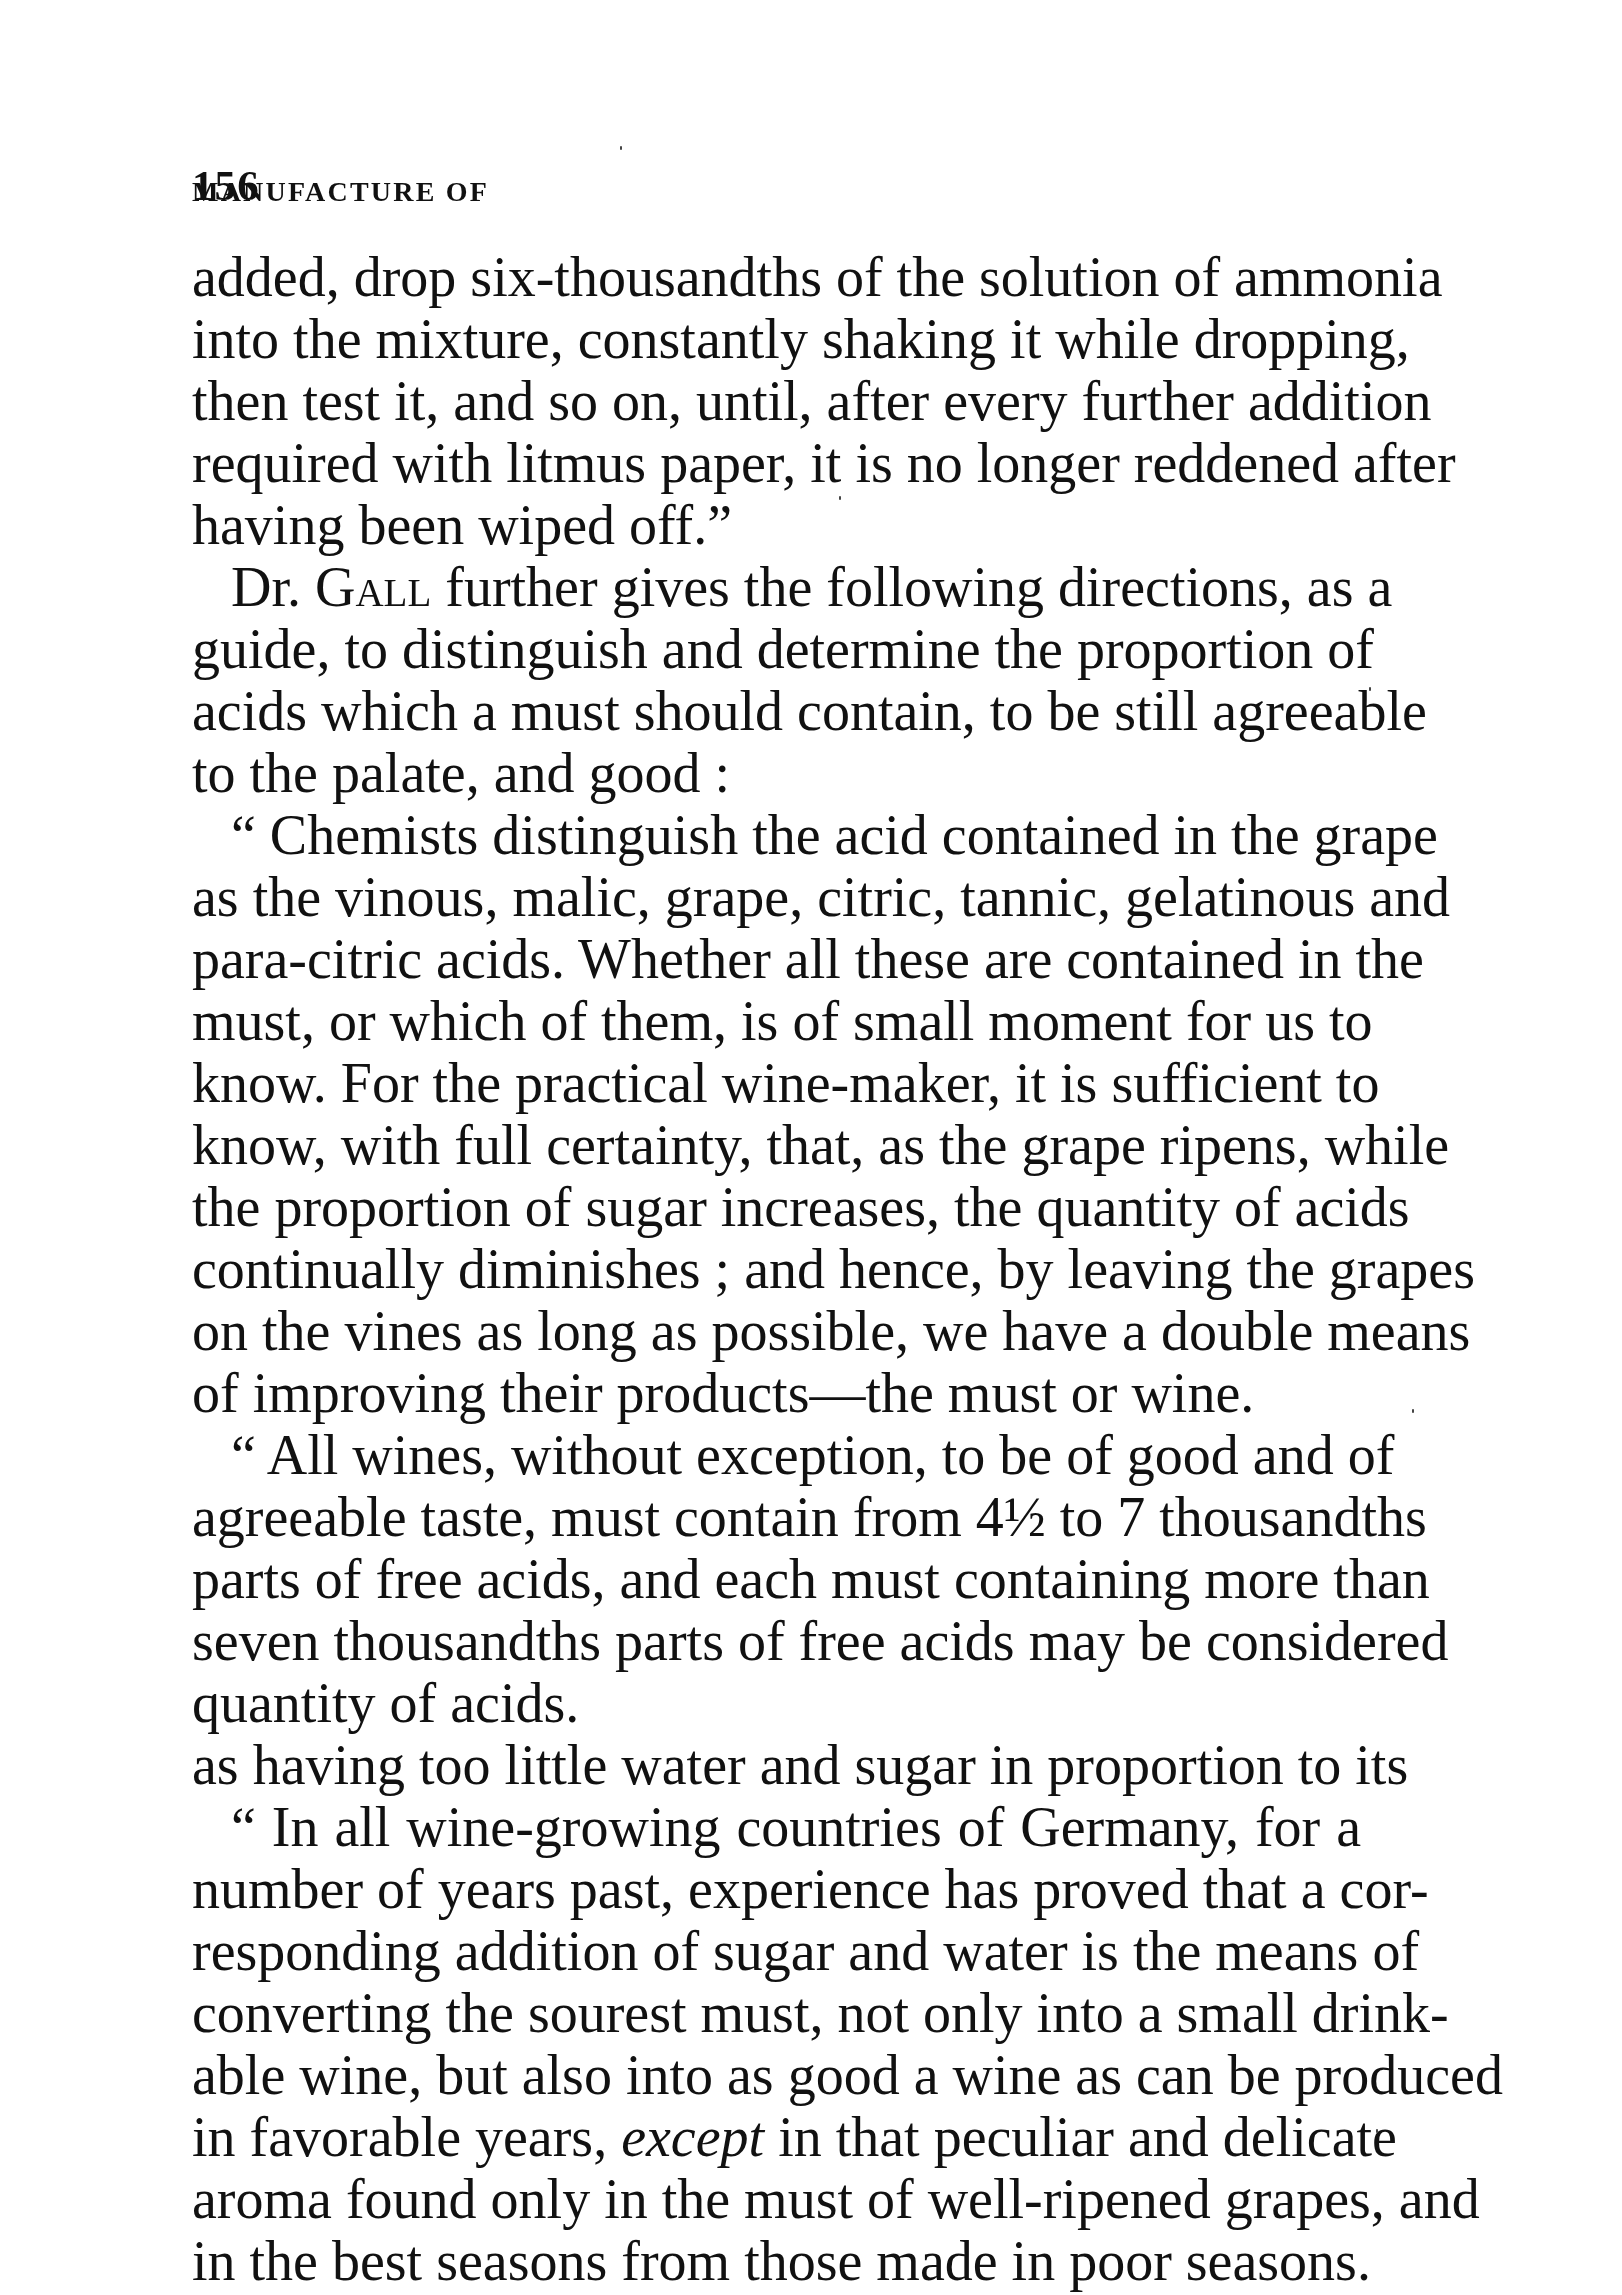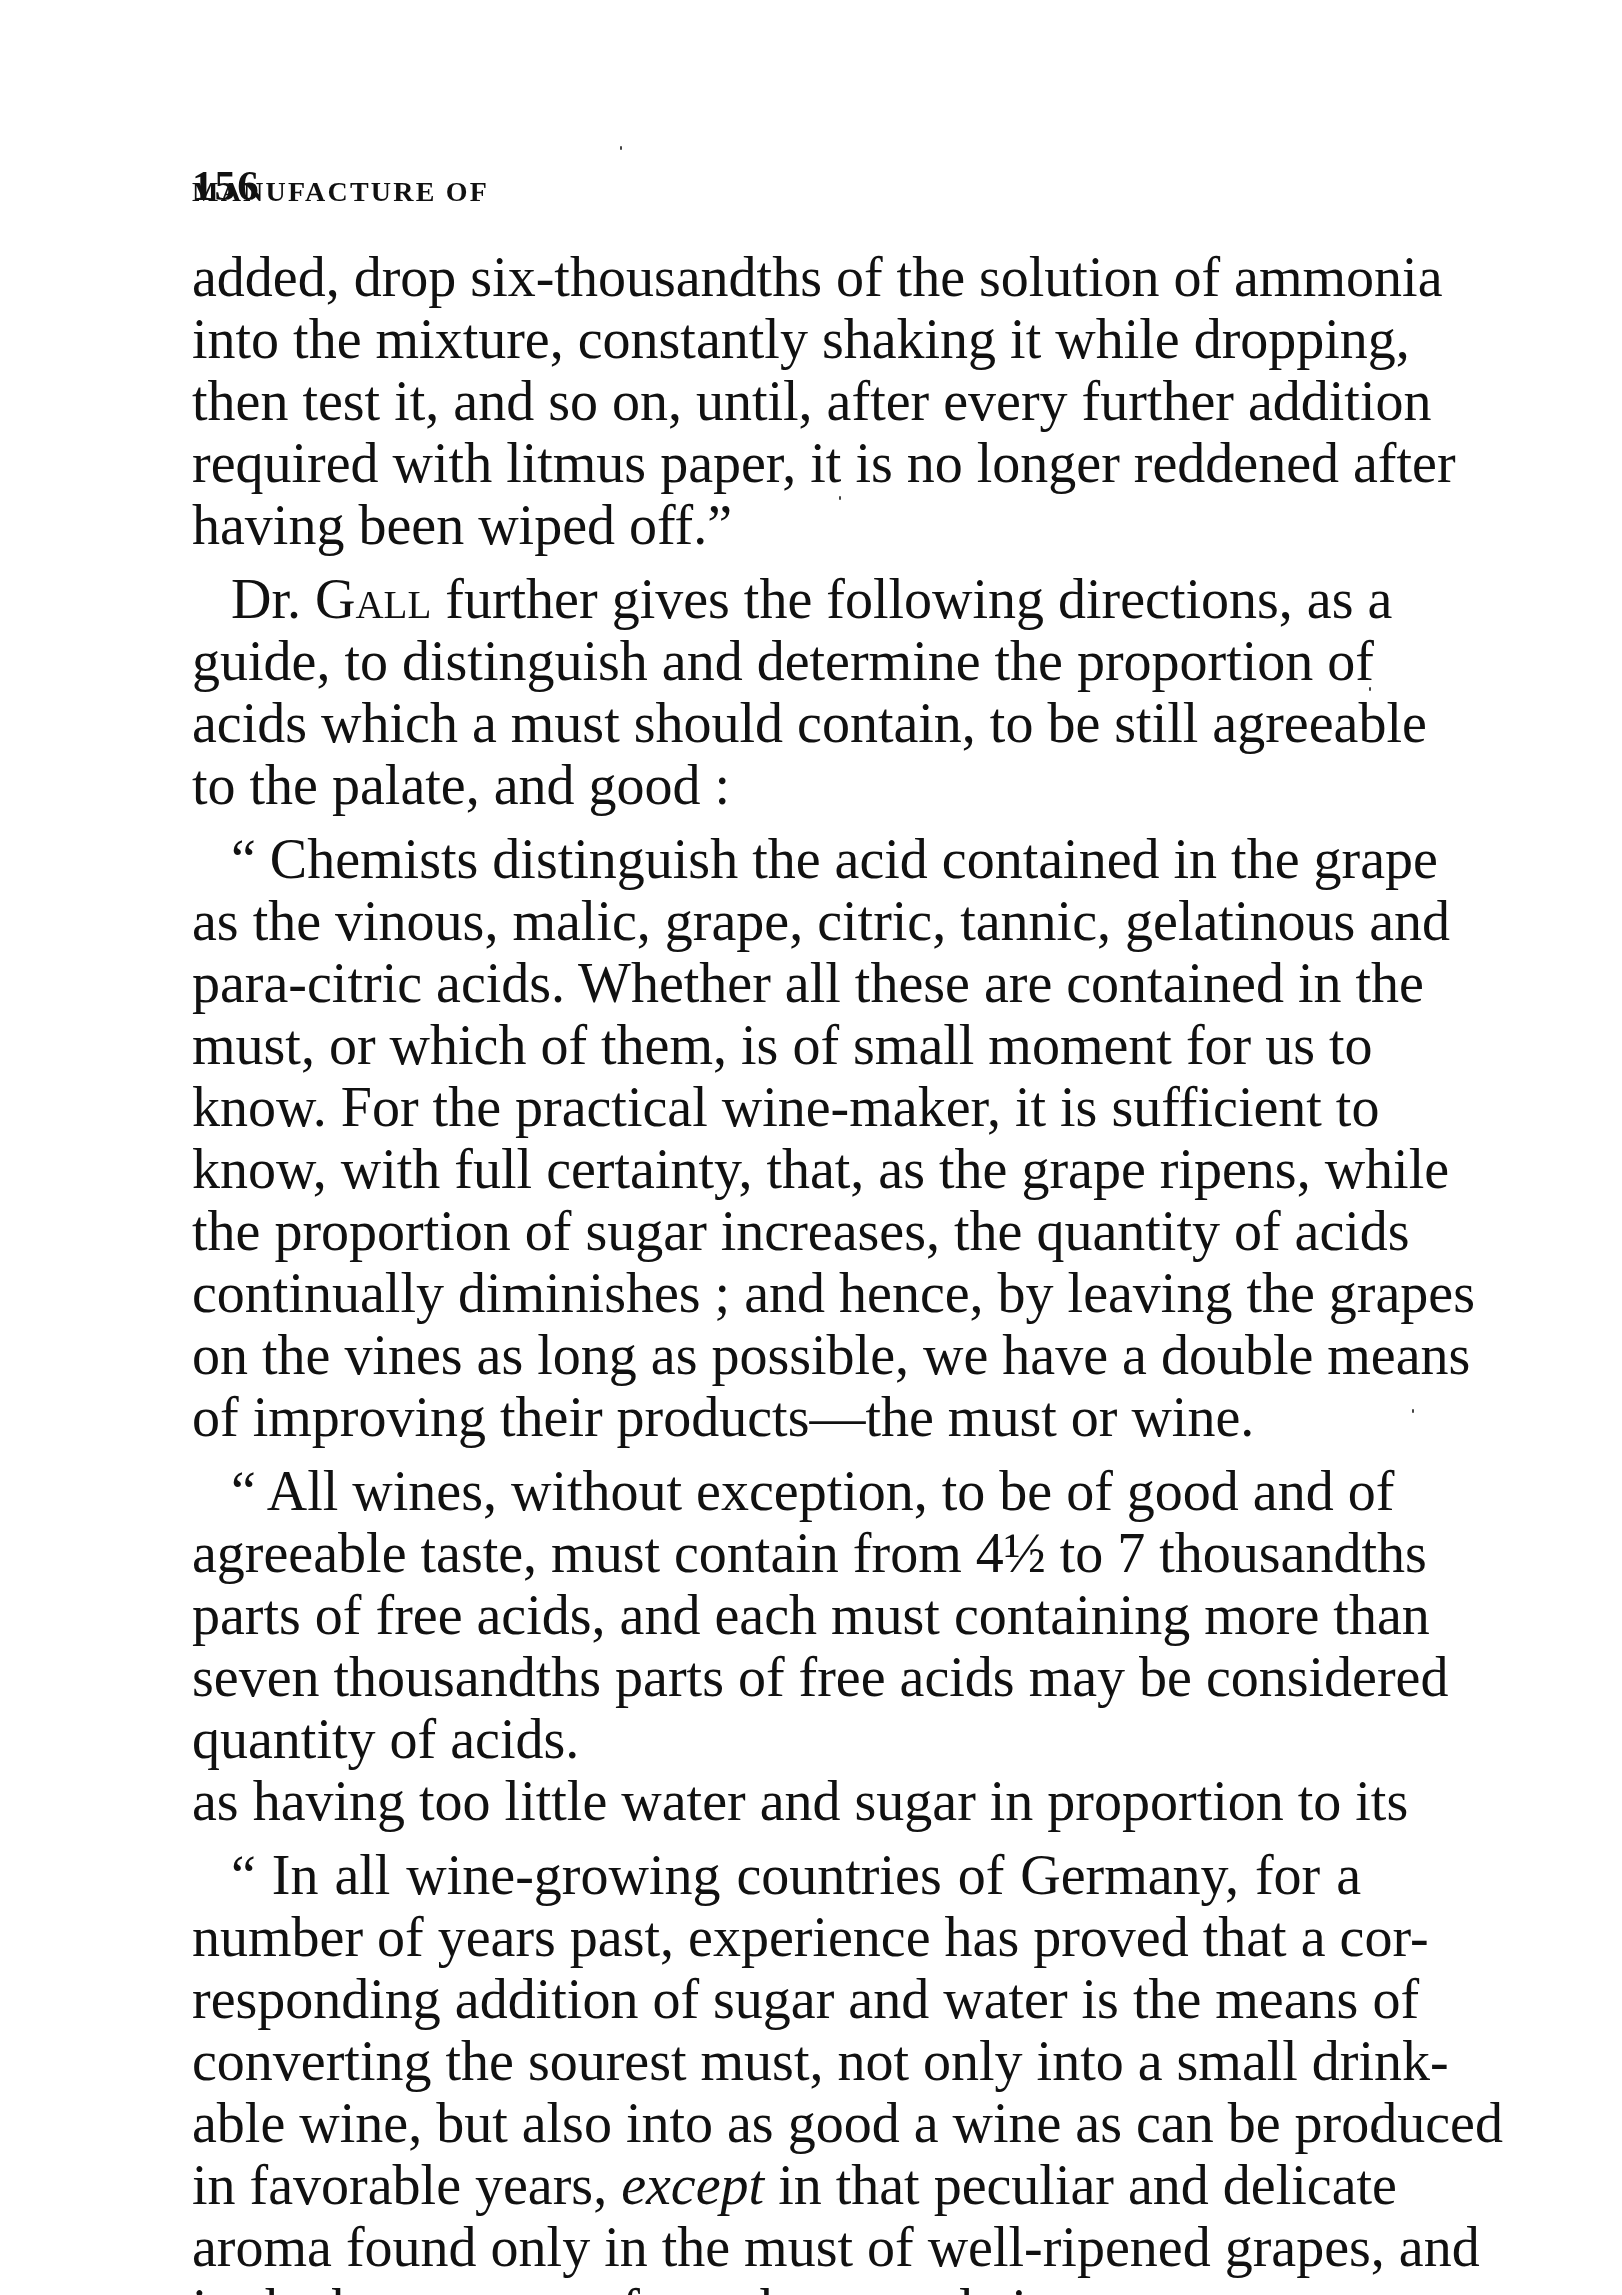--- a/index.html
+++ b/index.html
@@ -7,21 +7,21 @@
          font-family: "Liberation Serif", "DejaVu Serif", serif; color: #111111; }
   .page { position: absolute; left: 0; top: 0; width: 1307px; height: 2295px; }
   .running-head { position: absolute; left: 192px; top: 155px; width: 1169px; height: 61px; }
   .page-number { position: absolute; left: 0; top: 0; font-size: 43px; font-weight: bold; line-height: 61px; letter-spacing: 1.1px; }
   .header-title { position: absolute; left: 0; right: 0; top: 5.6px; text-align: left;
                   font-size: 28px; font-weight: bold; letter-spacing: 2.2px; line-height: 61px; }
   .body-text { position: absolute; left: 192px; top: 246px; width: 1169px; }
   .line { display: block; height: 62px; line-height: 62px; font-size: 56px;
           text-align: justify; text-align-last: justify; white-space: nowrap; overflow: visible; }
   .line.last { text-align-last: left; }
-  .line.indent { padding-left: 39px; margin-top: 12px; }
+  .line.indent { padding-left: 39px; }
   .sc { font-variant: small-caps; }
   .it { font-style: italic; }
   .speck { position: absolute; width: 1.7px; height: 4.4px; background: #444; border-radius: 1.1px; }
 </style>
 </head>
 <body>
 
 <div class="page">
 
   <div class="running-head">

